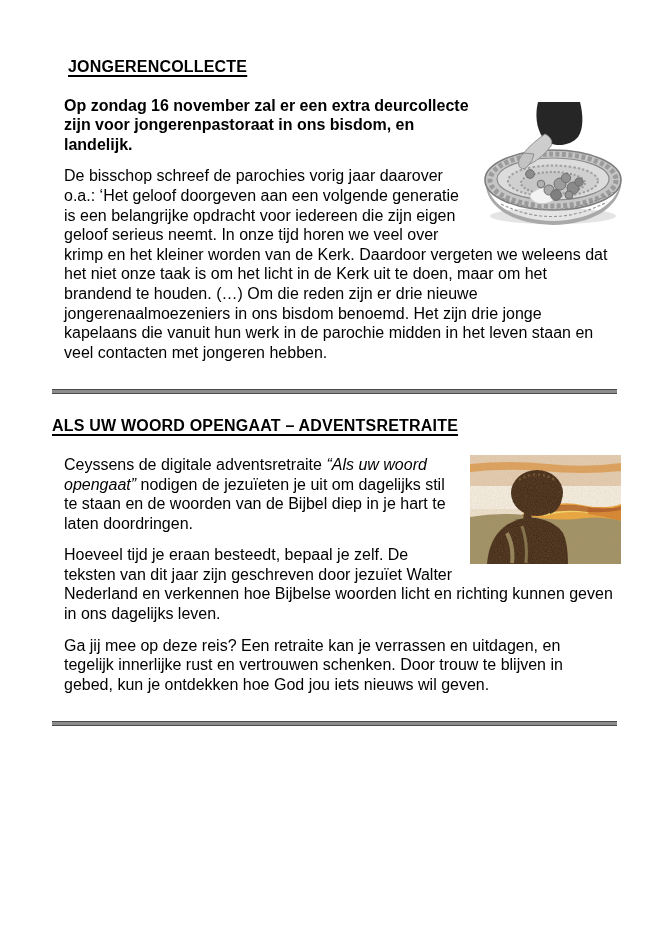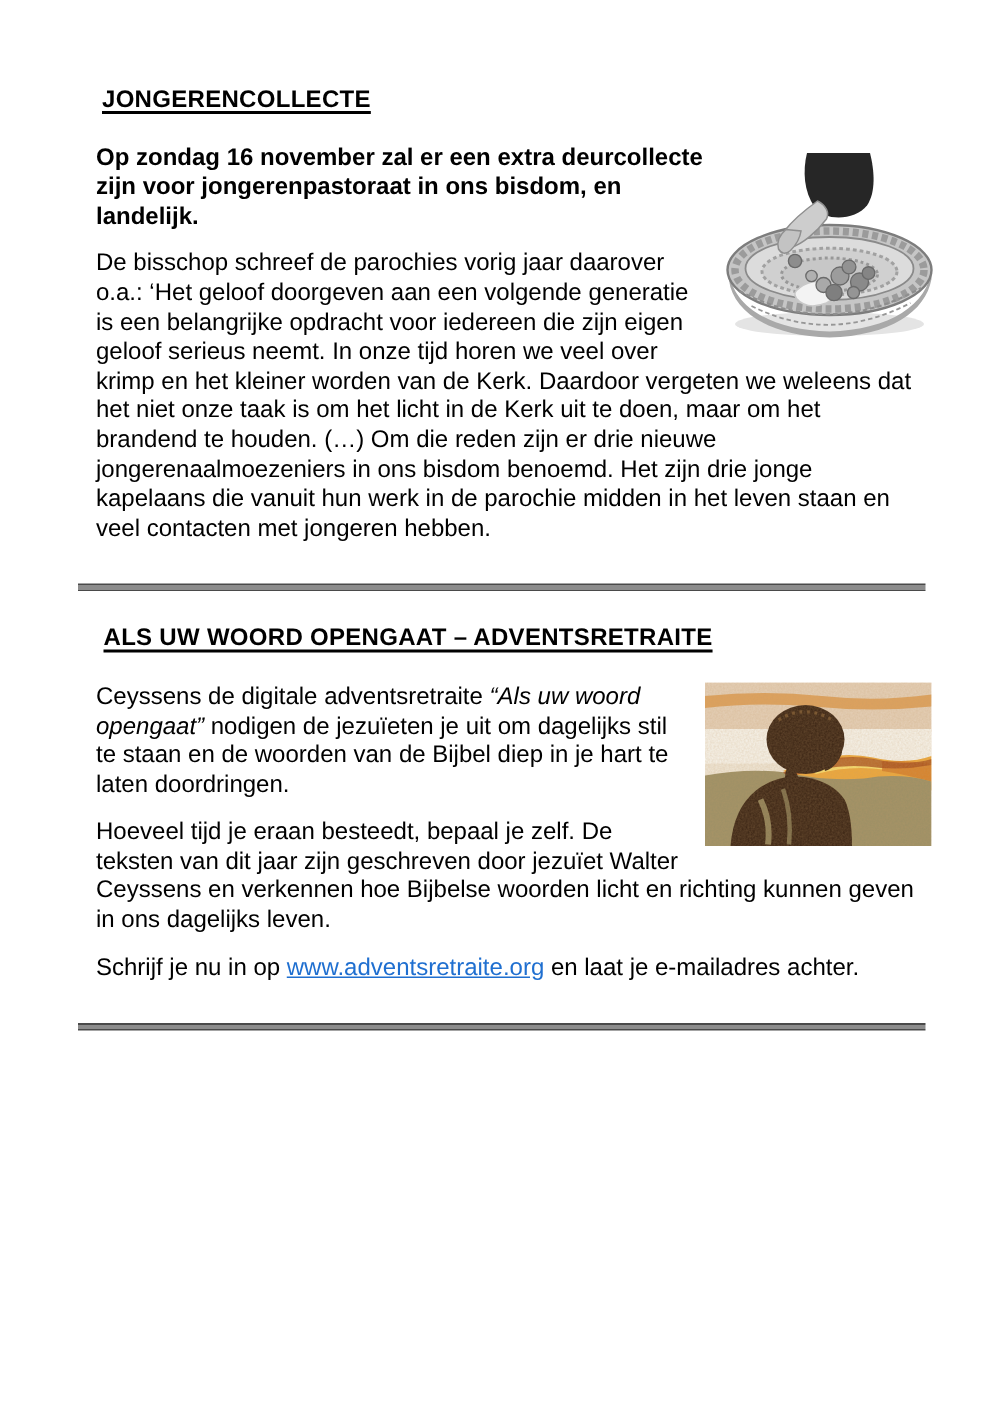--- a/index.html
+++ b/index.html
@@ -16,21 +16,21 @@
     font-size: 16px; line-height: 19.6px;
   }
   .heading {
     font-size: 16px; font-weight: 700; line-height: 19.6px;
     text-decoration: underline;
     text-decoration-thickness: 1.6px;
     text-underline-offset: 3px;
     letter-spacing: 0.2px;
   }
   .heading.first { margin: 0 0 19px 16px; }
-  .heading.second { margin: 22px 0 19px 17px; }
+  .heading.second { margin: 22px 0 19px 0; }
   .section p { margin: 12px; }
   .bold { font-weight: 700; }
   .ital { font-style: italic; }
   .img-float { float: right; }
   .img-float.img1 { width: 145px; height: 127px; margin: 6px 0 8px 9px; }
   .img-float.img2 { width: 151px; height: 109px; margin: 0 5px 8px 17px; }
   .img-float svg { display: block; width: 100%; height: 100%; }
   .divider {
     clear: both; width: 565px; height: 5px; margin-top: 27px;
     background: linear-gradient(to bottom,
@@ -116,20 +116,20 @@
             <path d="M17,109 Q19,84 34,72 Q48,61 66,63 Q85,66 93,78 Q98,88 98,109 Z"></path>
             <path d="M86,28 Q93,37 91,48 Q87,57 80,59 L77,40 Z"></path>
           </g>
           <path d="M37,78 Q44,92 42,108" stroke="#8d7f57" stroke-width="4" fill="none"></path>
           <path d="M52,71 Q58,88 56,108" stroke="#7a6c49" stroke-width="3" fill="none"></path>
           <path d="M49,25 Q66,14 85,25" stroke="#6b4a28" stroke-width="2.2" fill="none" stroke-dasharray="2 3"></path>
           <rect width="151" height="109" filter="url(#grain)" opacity="0.55"></rect>
         </svg>
       </div>
       <p><span>Ceyssens de digitale adventsretraite </span><span class="ital">“Als uw woord opengaat”</span><span> nodigen de jezuïeten je uit om dagelijks stil te staan en de woorden van de Bijbel diep in je hart te laten doordringen.</span></p>
-      <p>Hoeveel tijd je eraan besteedt, bepaal je zelf. De teksten van dit jaar zijn geschreven door jezuïet Walter Ceyssens en verkennen hoe Bijbelse woorden licht en richting kunnen geven in ons dagelijks leven.</p>
-      <p><span>Schrijf je nu in op </span><a class="link">www.adventsretraite.org</a><span> en laat je e-mailadres achter.</span></p>
+      <p>Hoeveel tijd je eraan besteedt, bepaal je zelf. De teksten van dit jaar zijn geschreven door jezuïet Walter Nederland en verkennen hoe Bijbelse woorden licht en richting kunnen geven in ons dagelijks leven.</p>
+      <p>Ga jij mee op deze reis? Een retraite kan je verrassen en uitdagen, en tegelijk innerlijke rust en vertrouwen schenken. Door trouw te blijven in gebed, kun je ontdekken hoe God jou iets nieuws wil geven.</p>
     </div>
 
     <div class="divider"></div>
 
   </div>
 </div>
 
 </body></html>

